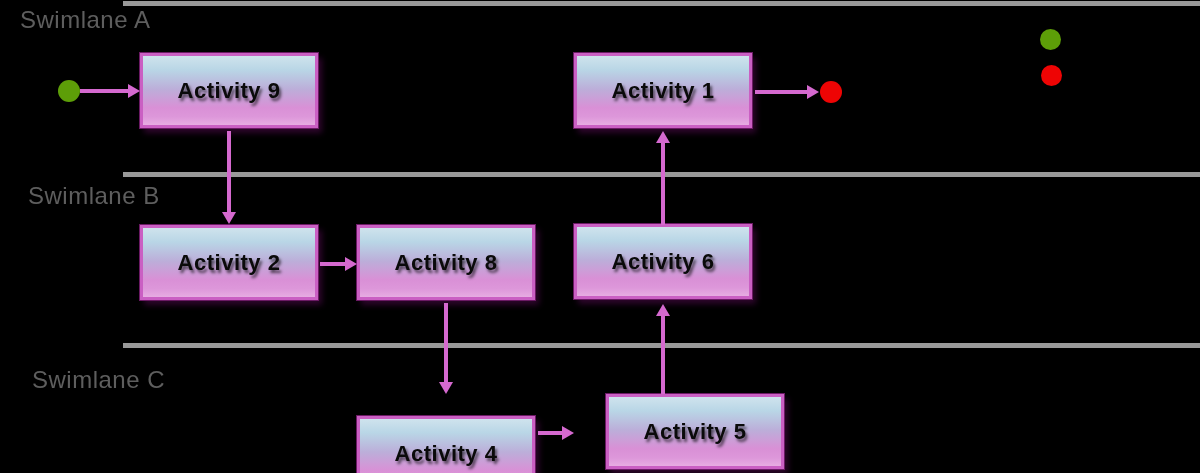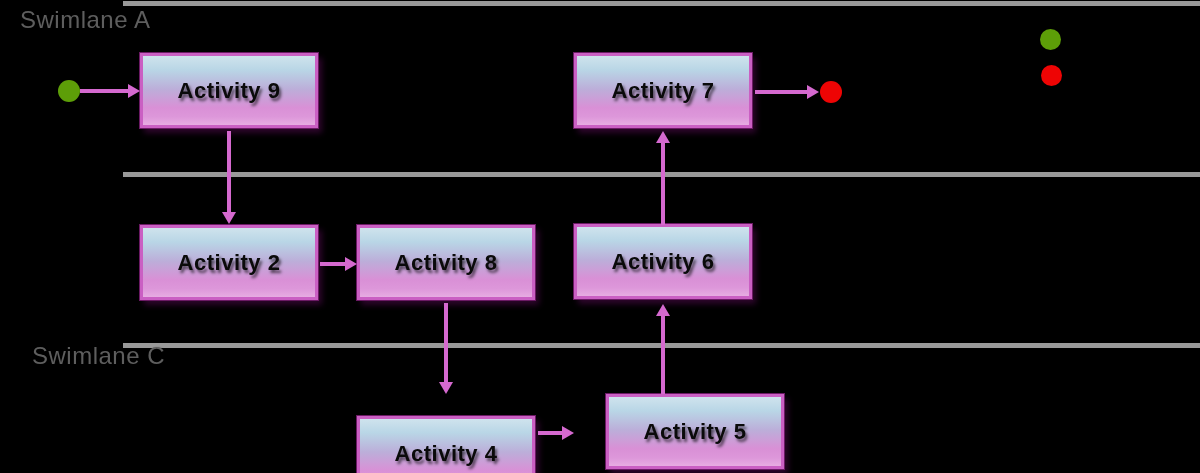--- a/index.html
+++ b/index.html
@@ -99,29 +99,30 @@
 </head>
 <body>
 
 <div class="canvas">
 
   <div class="lane-line" style="top:1px"></div>
   <div class="lane-line" style="top:172px"></div>
   <div class="lane-line" style="top:343px"></div>
 
   <div class="lane-label" style="left:20px;top:6px">Swimlane A</div>
-  <div class="lane-label" style="left:32px;top:342px">Swimlane C</div>
+  <div class="lane-label" style="left:28px;top:182px">Swimlane B</div>
+  <div class="lane-label" style="left:32px;top:366px">Swimlane C</div>
 
   <div class="dot start" style="left:58px;top:80px;width:22px;height:22px"></div>
 
   <div class="activity" style="left:140px;top:53px">
     <span>Activity 9</span>
   </div>
   <div class="activity" style="left:574px;top:53px">
-    <span>Activity 7</span>
+    <span>Activity 1</span>
   </div>
   <div class="activity" style="left:140px;top:225px">
     <span>Activity 2</span>
   </div>
   <div class="activity" style="left:357px;top:225px">
     <span>Activity 8</span>
   </div>
   <div class="activity" style="left:574px;top:224px">
     <span>Activity 6</span>
   </div>

